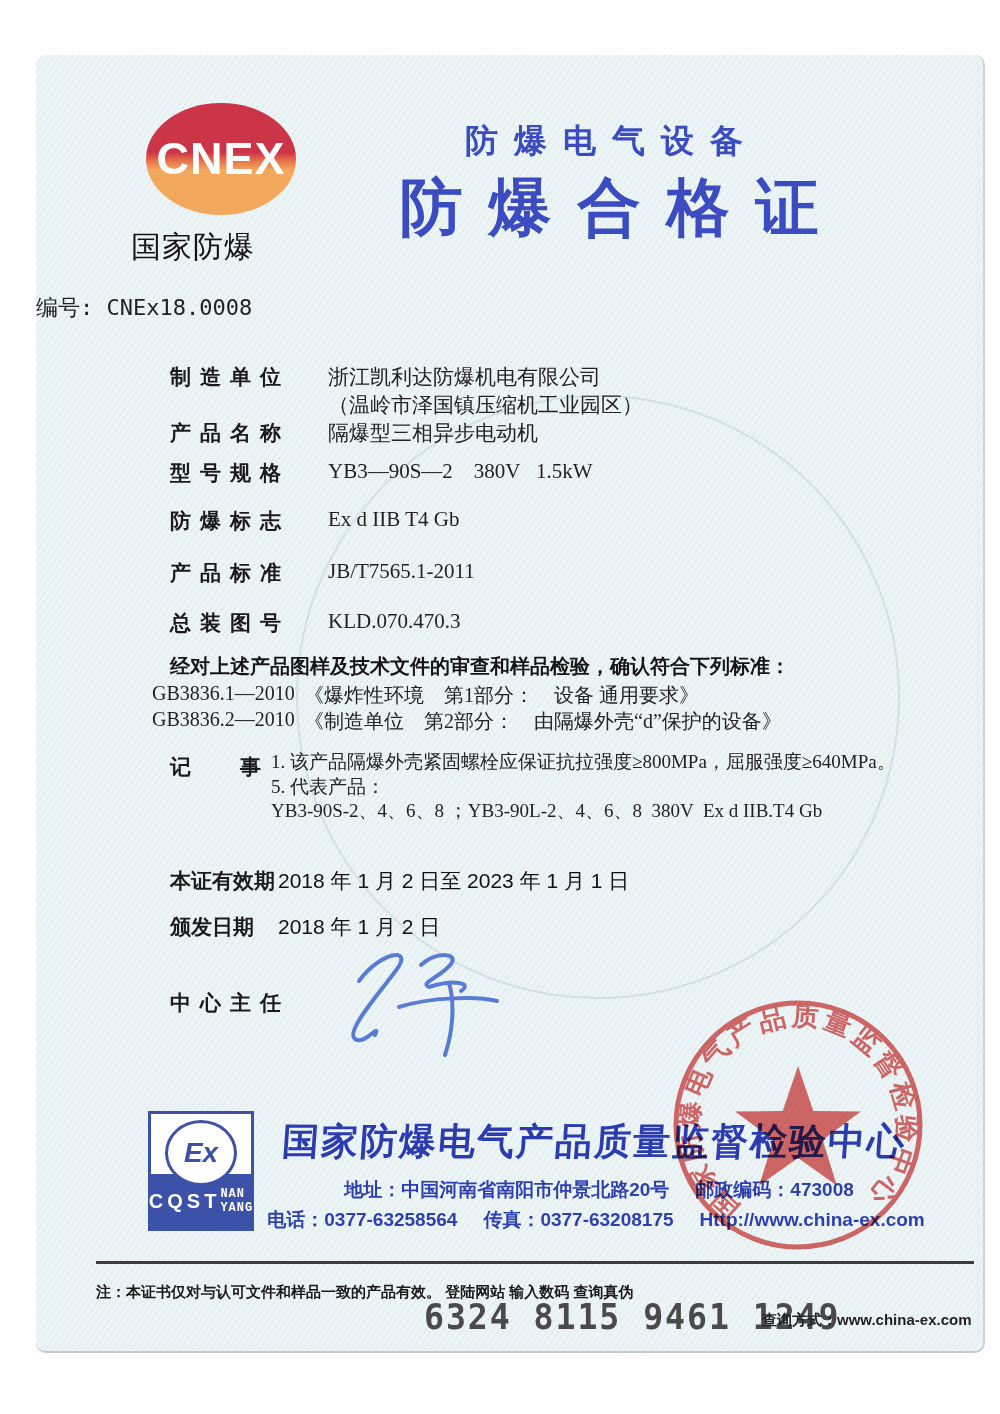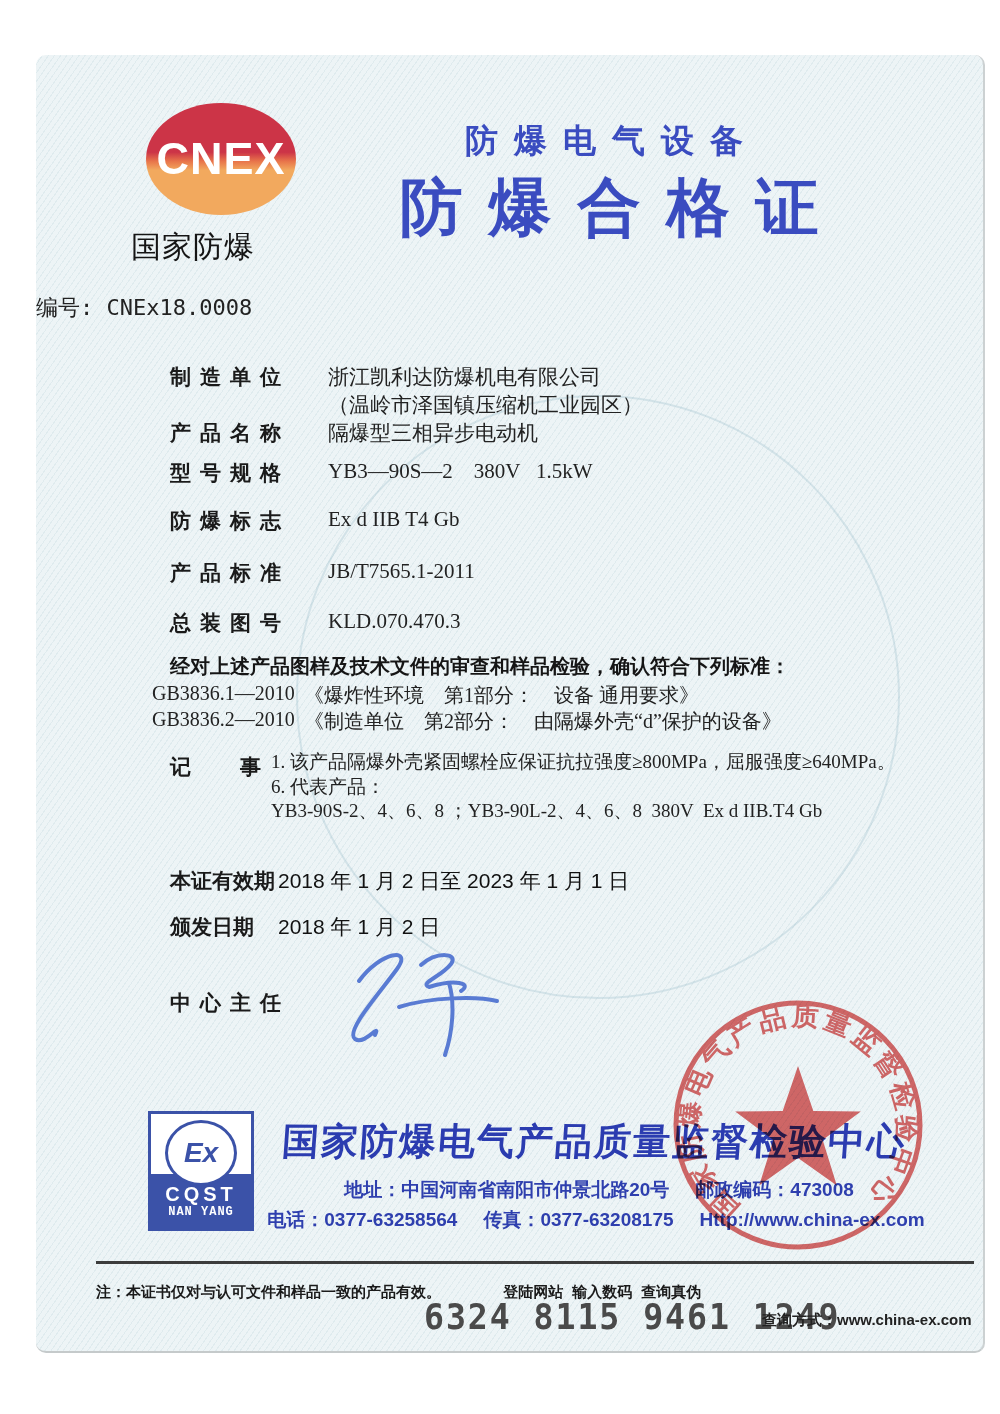--- a/index.html
+++ b/index.html
@@ -34,42 +34,42 @@
   .stdname{position:absolute;left:268px;font-size:20px;color:#222;font-family:"Liberation Serif",serif;white-space:pre;}
   .noteline{position:absolute;left:235px;font-size:19px;color:#222;white-space:pre;
     font-family:"Liberation Serif","DejaVu Serif",serif;}
   .dvalue{position:absolute;left:242px;font-size:21px;font-weight:500;color:#111;white-space:pre;}
   
   .sig{position:absolute;left:285px;top:884px;}
   
   .ex-logo{position:absolute;left:112px;top:1056px;width:106px;height:120px;
     border:3px solid #3b52a8;background:#fff;box-sizing:border-box;}
   .ex-bottom{position:absolute;left:0;bottom:0;width:100%;height:54px;background:#3b52a8;
-    display:flex;flex-direction:column;align-items:center;justify-content:center;}
+    display:flex;flex-direction:row;align-items:center;justify-content:center;}
   .ex-bottom .l1{color:#fff;font-size:20px;font-weight:bold;letter-spacing:4px;line-height:22px;}
   .ex-bottom .l2{color:#fff;font-size:12px;font-weight:bold;letter-spacing:1px;line-height:14px;font-family:Liberation Mono, monospace;}
   .ex-circle{position:absolute;left:50%;top:6px;transform:translateX(-50%);width:66px;height:60px;
     border:3px solid #3b52a8;border-radius:50%;background:#fff;display:flex;align-items:center;justify-content:center;}
   .ex-circle span{color:#3b52a8;font-size:28px;font-weight:bold;font-style:italic;}
   .org-name{position:absolute;left:238px;top:1062px;width:640px;text-align:center;
     color:#2b3cb0;font-size:37px;font-weight:bold;letter-spacing:2px;transform:skewX(-4deg);
     font-family:"Liberation Serif","DejaVu Serif",serif;}
   .addr-line{position:absolute;left:238px;top:1122px;width:650px;text-align:center;
     color:#2e3fae;font-size:19px;font-weight:600;}
   .phone-line{position:absolute;left:210px;top:1152px;width:700px;text-align:center;
     color:#2e3fae;font-size:19px;font-weight:600;}
   .phone-line b,.addr-line b{font-weight:bold;}
   .gap{display:inline-block;width:26px;}
   
   .stamp{position:absolute;left:627px;top:935px;width:270px;height:270px;
     mix-blend-mode:multiply;opacity:0.85;pointer-events:none;}
   
   .divider{position:absolute;left:60px;top:1206px;width:878px;height:3px;background:#3c3c3c;}
   .bottom-note{position:absolute;left:60px;top:1228px;font-size:15px;font-weight:bold;color:#1a1a1a;}
-  .bottom-note .hint{margin-left:58px;font-family:Liberation Mono, monospace;}
+  .bottom-note .hint{}
   .digits{position:absolute;left:388px;top:1242px;font-size:35px;font-weight:bold;color:#4a4a4a;
     font-family:"DejaVu Sans Mono","Liberation Mono",monospace;letter-spacing:2px;transform:scaleX(0.95);transform-origin:left;}
   .query{position:absolute;left:726px;top:1256px;font-size:15px;font-weight:bold;color:#222;}
 </style>
 </head>
 <body>
 
 <div class="paper">
   <div class="watermark"></div>
 
@@ -101,21 +101,21 @@
   <span class="fvalue" style="top:554px">KLD.070.470.3</span>
 
   <div class="intro">经对上述产品图样及技术文件的审查和样品检验，确认符合下列标准：</div>
   <span class="stdcode" style="top:627px">GB3836.1—2010</span>
   <span class="stdname" style="top:627px">《爆炸性环境　第1部分：　设备 通用要求》</span>
   <span class="stdcode" style="top:653px">GB3836.2—2010</span>
   <span class="stdname" style="top:653px">《制造单位　第2部分：　由隔爆外壳“d”保护的设备》</span>
 
   <span class="flabel" style="top:698px;letter-spacing:14px">记　事</span>
   <span class="noteline" style="top:694px">1. 该产品隔爆外壳紧固螺栓应保证抗拉强度≥800MPa，屈服强度≥640MPa。</span>
-  <span class="noteline" style="top:719px">6. 代表产品：</span>
+  <span class="noteline" style="top:719px">5. 代表产品：</span>
   <span class="noteline" style="top:743px">YB3-90S-2、4、6、8 ；YB3-90L-2、4、6、8  380V  Ex d IIB.T4 Gb</span>
 
   <span class="flabel" style="top:812px">本证有效期</span>
   <span class="dvalue" style="top:812px">2018 年 1 月 2 日至 2023 年 1 月 1 日</span>
   <span class="flabel" style="top:858px">颁发日期</span>
   <span class="dvalue" style="top:858px">2018 年 1 月 2 日</span>
 
   <span class="flabel spread" style="top:934px">中心主任</span>
   <svg class="sig" width="200" height="130" viewBox="0 0 200 130">
     <g fill="none" stroke="#4a6fd0" stroke-width="4" stroke-linecap="round" opacity="0.9">

